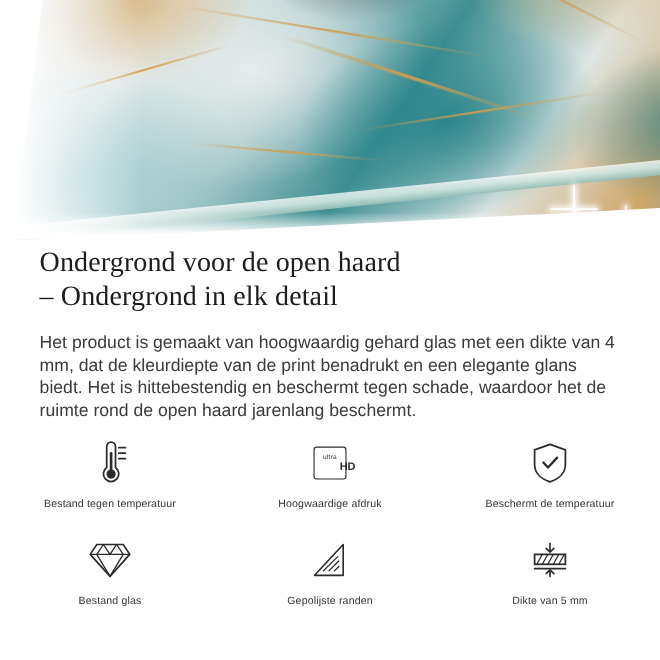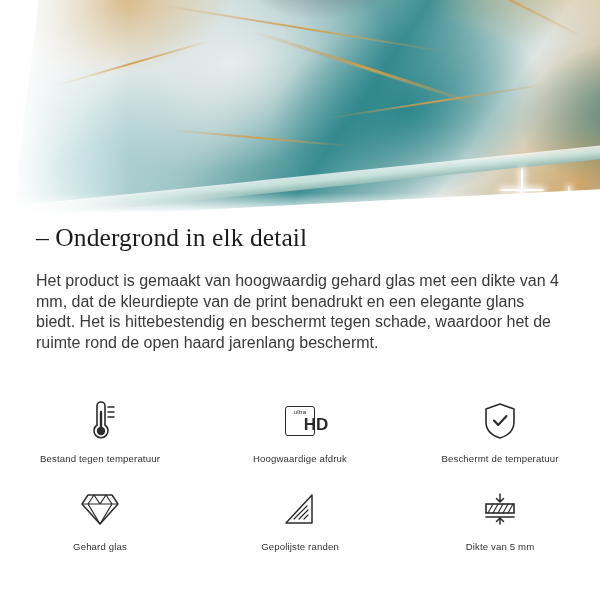--- a/index.html
+++ b/index.html
@@ -117,21 +117,21 @@
   svg { display: block; }
   .hd-box {
     width: 30px; height: 30px;
     border: 1.6px solid #2b2b2b;
     border-radius: 3px;
     display: flex; flex-direction: column;
     align-items: center; justify-content: center;
     line-height: 1;
   }
   .hd-box .u { font-size: 6px; letter-spacing: .2px; color:#2b2b2b; }
-  .hd-box .h { font-size: 17px; font-weight: bold; color:#2b2b2b; margin-top:1px;padding-left:32px; }
+  .hd-box .h { font-size: 10px; font-weight: bold; color:#2b2b2b; margin-top:1px;padding-left:32px; }
 </style>
 </head>
 <body>
 
 <div class="page">
 
   <div class="hero">
     <div class="hero-art">
       <div class="marble"></div>
       <div class="vein v1"></div>
@@ -143,20 +143,21 @@
       <div class="glass-edge"></div>
     </div>
     <div class="hero-fade-left"></div>
     <div class="hero-fade-bottom"></div>
     <div class="sparkle sp1"></div>
     <div class="sparkle sp2"></div>
   </div>
 
   <div class="content">
     <h1 class="title">
+      <span>Ondergrond voor de open haard</span>
       <span class="l2">– Ondergrond in elk detail</span>
     </h1>
     <p class="body">Het product is gemaakt van hoogwaardig gehard glas met een dikte van 4 mm, dat de kleurdiepte van de print benadrukt en een elegante glans biedt. Het is hittebestendig en beschermt tegen schade, waardoor het de ruimte rond de open haard jarenlang beschermt.</p>
   </div>
 
   <div class="features">
 
     <div class="feature">
       <div class="ficon">
         <svg width="34" height="42" viewBox="0 0 34 42" fill="none" stroke="#2b2b2b" stroke-width="1.6" stroke-linecap="round">
@@ -189,21 +190,21 @@
       <div class="flabel">Beschermt de temperatuur</div>
     </div>
 
     <div class="feature">
       <div class="ficon">
         <svg width="40" height="36" viewBox="0 0 40 36" fill="none" stroke="#2b2b2b" stroke-width="1.5" stroke-linejoin="round">
           <path d="M8 4h24l6 9-18 20L2 13z"></path>
           <path d="M2 13h36M14 4l-6 9 12 20M26 4l6 9-12 20M14 4l6 9 6-9M8 13l12 20" stroke-width="1.2"></path>
         </svg>
       </div>
-      <div class="flabel">Gehard glas</div>
+      <div class="flabel">Bestand glas</div>
     </div>
 
     <div class="feature">
       <div class="ficon">
         <svg width="36" height="34" viewBox="0 0 36 34" fill="none" stroke="#2b2b2b" stroke-width="1.5" stroke-linejoin="round" stroke-linecap="round">
           <path d="M30 3v28H4z"></path>
           <path d="M12 27l13-13M17 27l9-9M22 27l4-4" stroke-width="1.2"></path>
         </svg>
       </div>
       <div class="flabel">Gepolijste randen</div>

